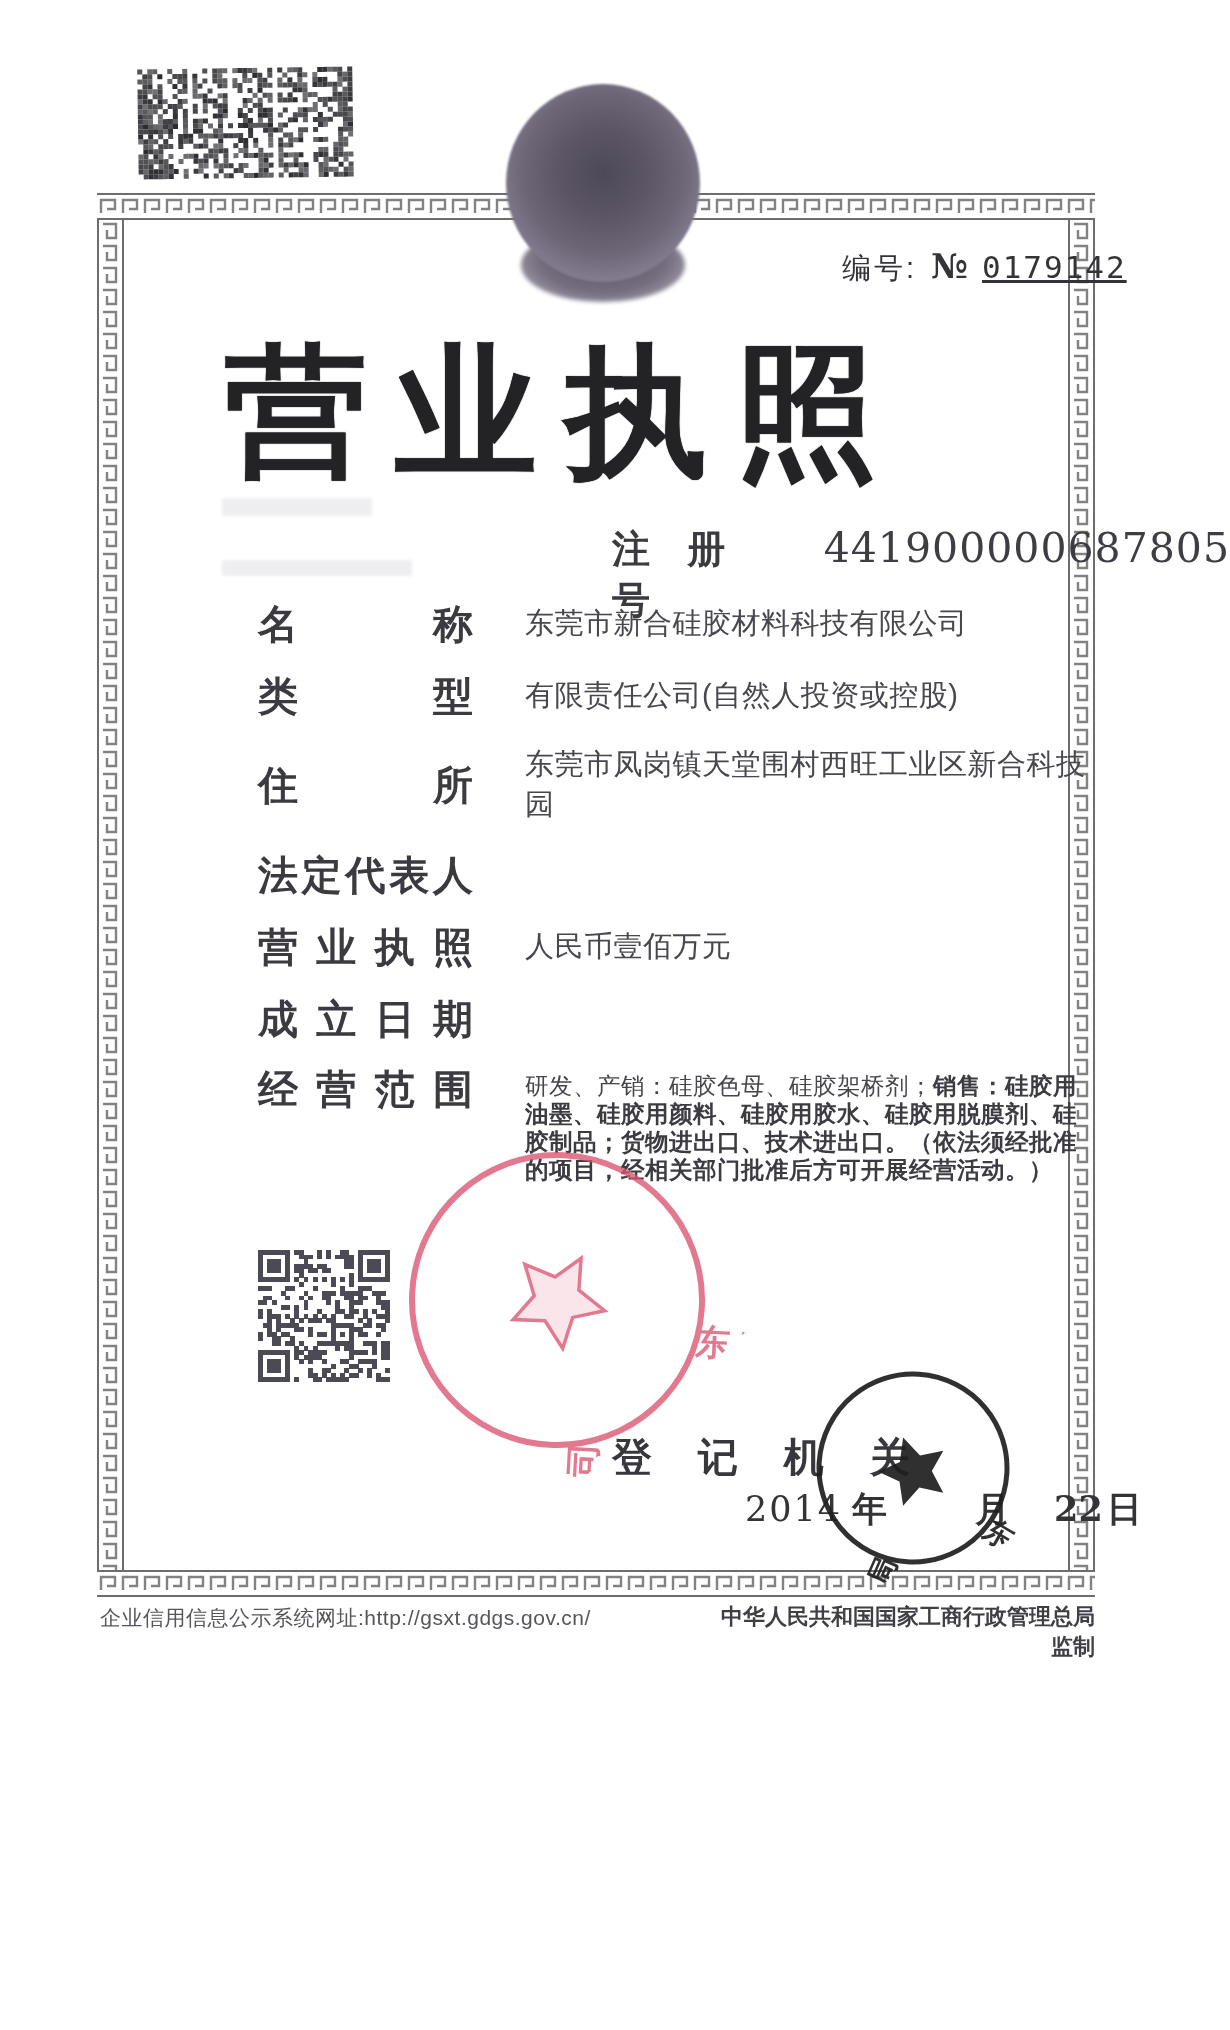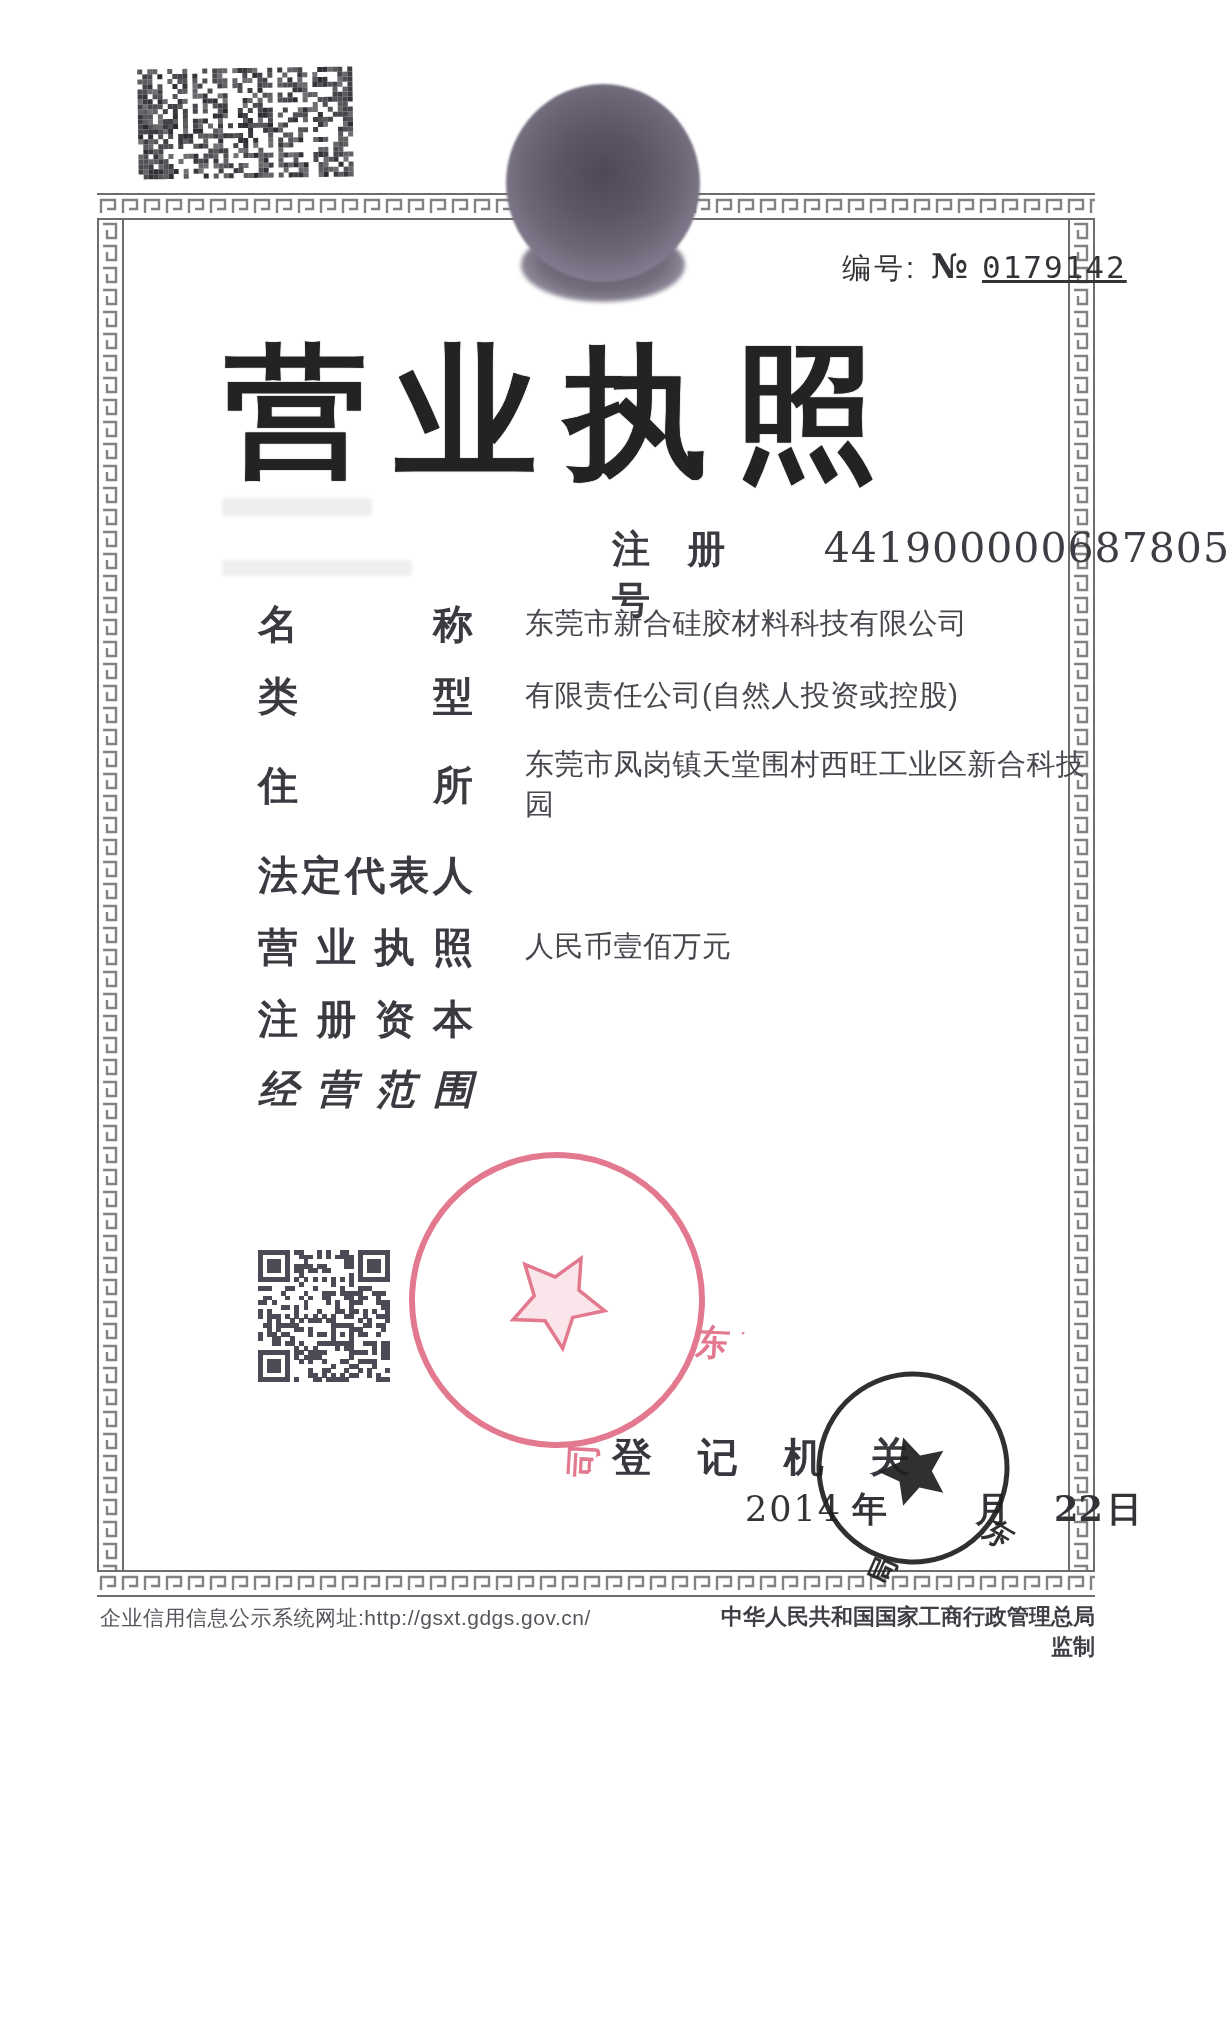--- a/index.html
+++ b/index.html
@@ -43,21 +43,21 @@
 
   .regno{left:612px;top:524px;display:flex;align-items:baseline;gap:34px;z-index:2;}
   .regno .lbl{font-size:38px;font-weight:600;letter-spacing:12px;color:#3a3a40;font-family:"DejaVu Serif",serif;}
   .regno .val{font-size:41px;color:#3d3d44;font-family:"DejaVu Serif",serif;letter-spacing:1px;}
 
   .fields{left:213px;top:601px;width:882px;z-index:2;}
   .frow{display:flex;align-items:center;min-height:45px;margin-bottom:27px;margin-left:45px;}
   .frow .flabel{width:215px;flex:0 0 215px;font-size:40px;font-weight:600;color:#3a3a40;
         text-align:justify;text-align-last:justify;font-family:"DejaVu Serif",serif;line-height:1.05;}
   .frow .fvalue{margin-left:52px;font-size:29px;color:#47474e;flex:1;letter-spacing:.5px;}
-  .frow.scope{align-items:flex-start;font-style:italic;}
+  .frow.scope{align-items:flex-start;}
   .frow.scope .fvalue{font-size:23.5px;line-height:28px;margin-top:4px;color:#45454c;}
   .frow.scope .bold{font-weight:700;color:#3b3b42;}
 
   .registrar{left:612px;top:1430px;font-size:40px;font-weight:600;letter-spacing:16px;color:#37373d;z-index:2;font-family:"DejaVu Serif",serif;}
   .dateline{left:745px;top:1486px;display:flex;align-items:baseline;font-size:35px;color:#333338;z-index:2;font-family:"DejaVu Serif",serif;}
   .dateline .y{letter-spacing:2px;}
   .dateline .u1{margin-left:10px;font-weight:600;}
   .dateline .u2{margin-left:88px;font-weight:600;}
   .dateline .d{margin-left:44px;font-weight:700;}
   .dateline .u3{margin-left:4px;font-weight:600;}
@@ -1292,24 +1292,25 @@
     <div class="fvalue">东莞市凤岗镇天堂围村西旺工业区新合科技园</div>
   </div>
   <div class="frow">
     <div class="flabel">法定代表人</div>
   </div>
   <div class="frow">
     <div class="flabel">营业执照</div>
     <div class="fvalue">人民币壹佰万元</div>
   </div>
   <div class="frow">
-    <div class="flabel">注册资本</div>
+    <div class="flabel">成立日期</div>
   </div>
   <div class="frow scope">
     <div class="flabel">经营范围</div>
+    <div class="fvalue"><span>研发、产销：硅胶色母、硅胶架桥剂；</span><span class="bold">销售：硅胶用油墨、硅胶用颜料、硅胶用胶水、硅胶用脱膜剂、硅胶制品；货物进出口、技术进出口。（依法须经批准的项目，经相关部门批准后方可开展经营活动。）</span></div>
   </div>
 </div>
 
 <div class="abs qr" id="qr">
     <div style="left: 0px; top: 0px; width: 4.95172px; height: 4.95172px; background: rgb(75, 75, 85);"></div>
     <div style="left: 4.55172px; top: 0px; width: 4.95172px; height: 4.95172px; background: rgb(75, 75, 85);"></div>
     <div style="left: 9.10345px; top: 0px; width: 4.95172px; height: 4.95172px; background: rgb(75, 75, 85);"></div>
     <div style="left: 13.6552px; top: 0px; width: 4.95172px; height: 4.95172px; background: rgb(75, 75, 85);"></div>
     <div style="left: 18.2069px; top: 0px; width: 4.95172px; height: 4.95172px; background: rgb(75, 75, 85);"></div>
     <div style="left: 22.7586px; top: 0px; width: 4.95172px; height: 4.95172px; background: rgb(75, 75, 85);"></div>

